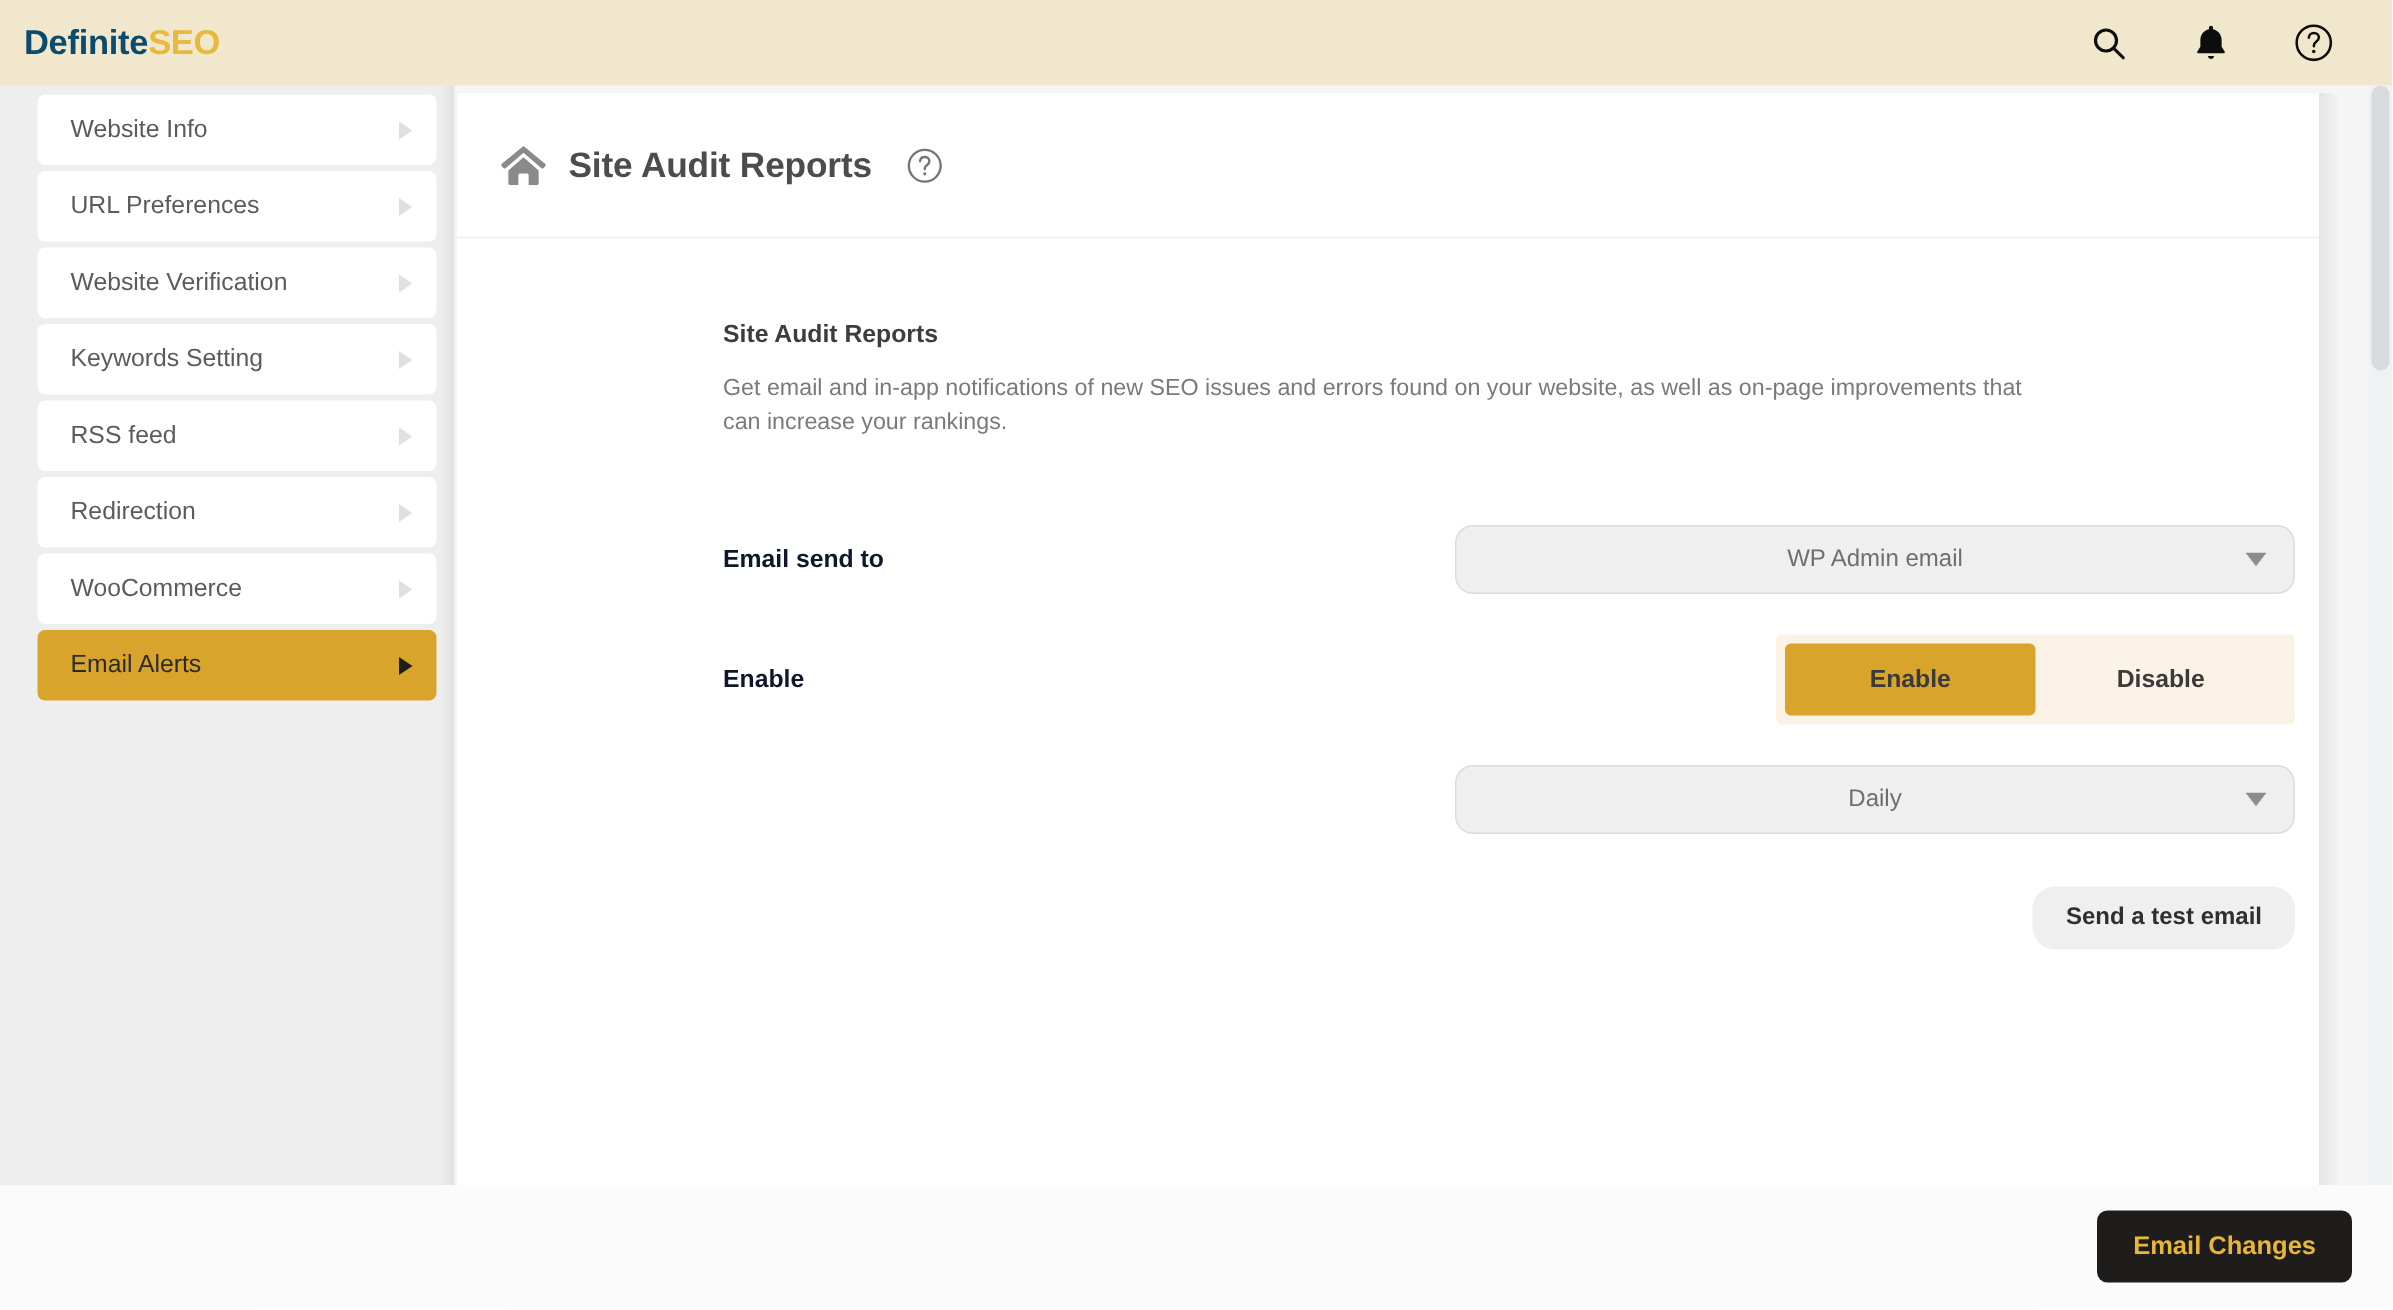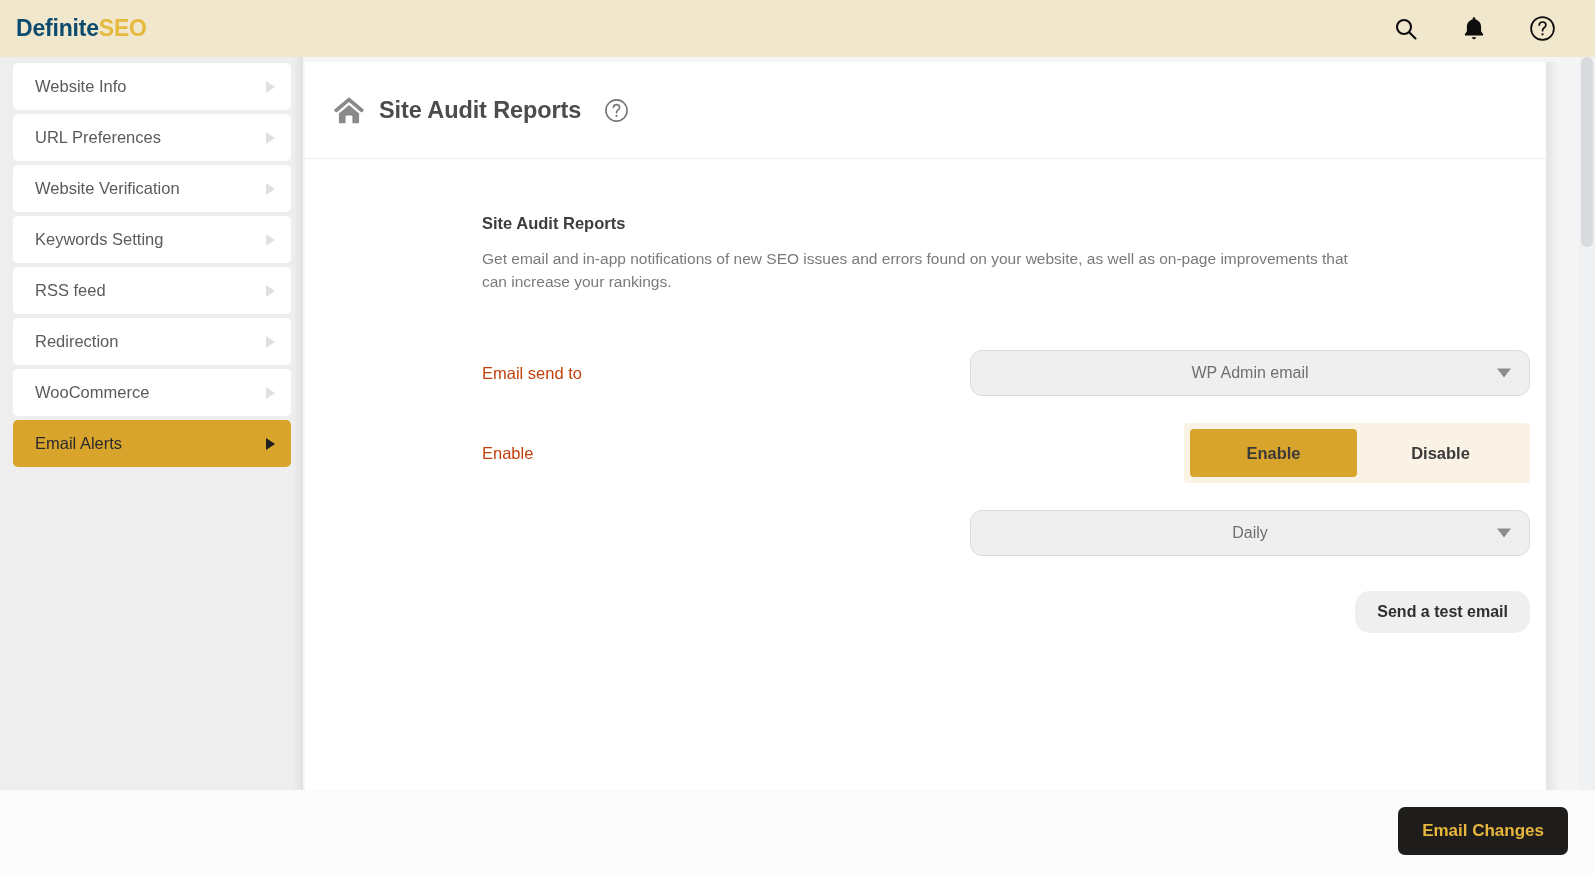--- a/index.html
+++ b/index.html
@@ -57,21 +57,21 @@
   }
   .topbar-icon svg { display: block; }
 
   
   .sidebar {
     position: absolute;
     top: 57px; left: 0;
     width: 303px;
     height: 733px;
     background: #eeeeef;
-    padding: 6px 12px 0 13px;
+    padding: 6px 12px 0 25px;
     overflow: hidden;
     z-index: 20;
   }
   .sidebar::after {
     content: "";
     position: absolute;
     top: 0; right: 0;
     width: 10px; height: 100%;
     background: linear-gradient(to right, rgba(0,0,0,0.00), rgba(0,0,0,0.055));
     pointer-events: none;
@@ -170,22 +170,22 @@
   .form-rows { padding-left: 177px; padding-right: 0; margin-top: 40px; }
   .form-row {
     display: flex;
     align-items: center;
     min-height: 80px;
   }
   .row-label {
     width: 330px;
     flex: 0 0 330px;
     font-size: 16.5px;
-    color: #c2410c;
-    font-weight: 400;
+    color: #0f172a;
+    font-weight: 700;
   }
   .row-control {
     flex: 1;
     display: flex;
     justify-content: flex-end;
     padding-right: 16px;
   }
 
   .select-box {
     position: relative;

